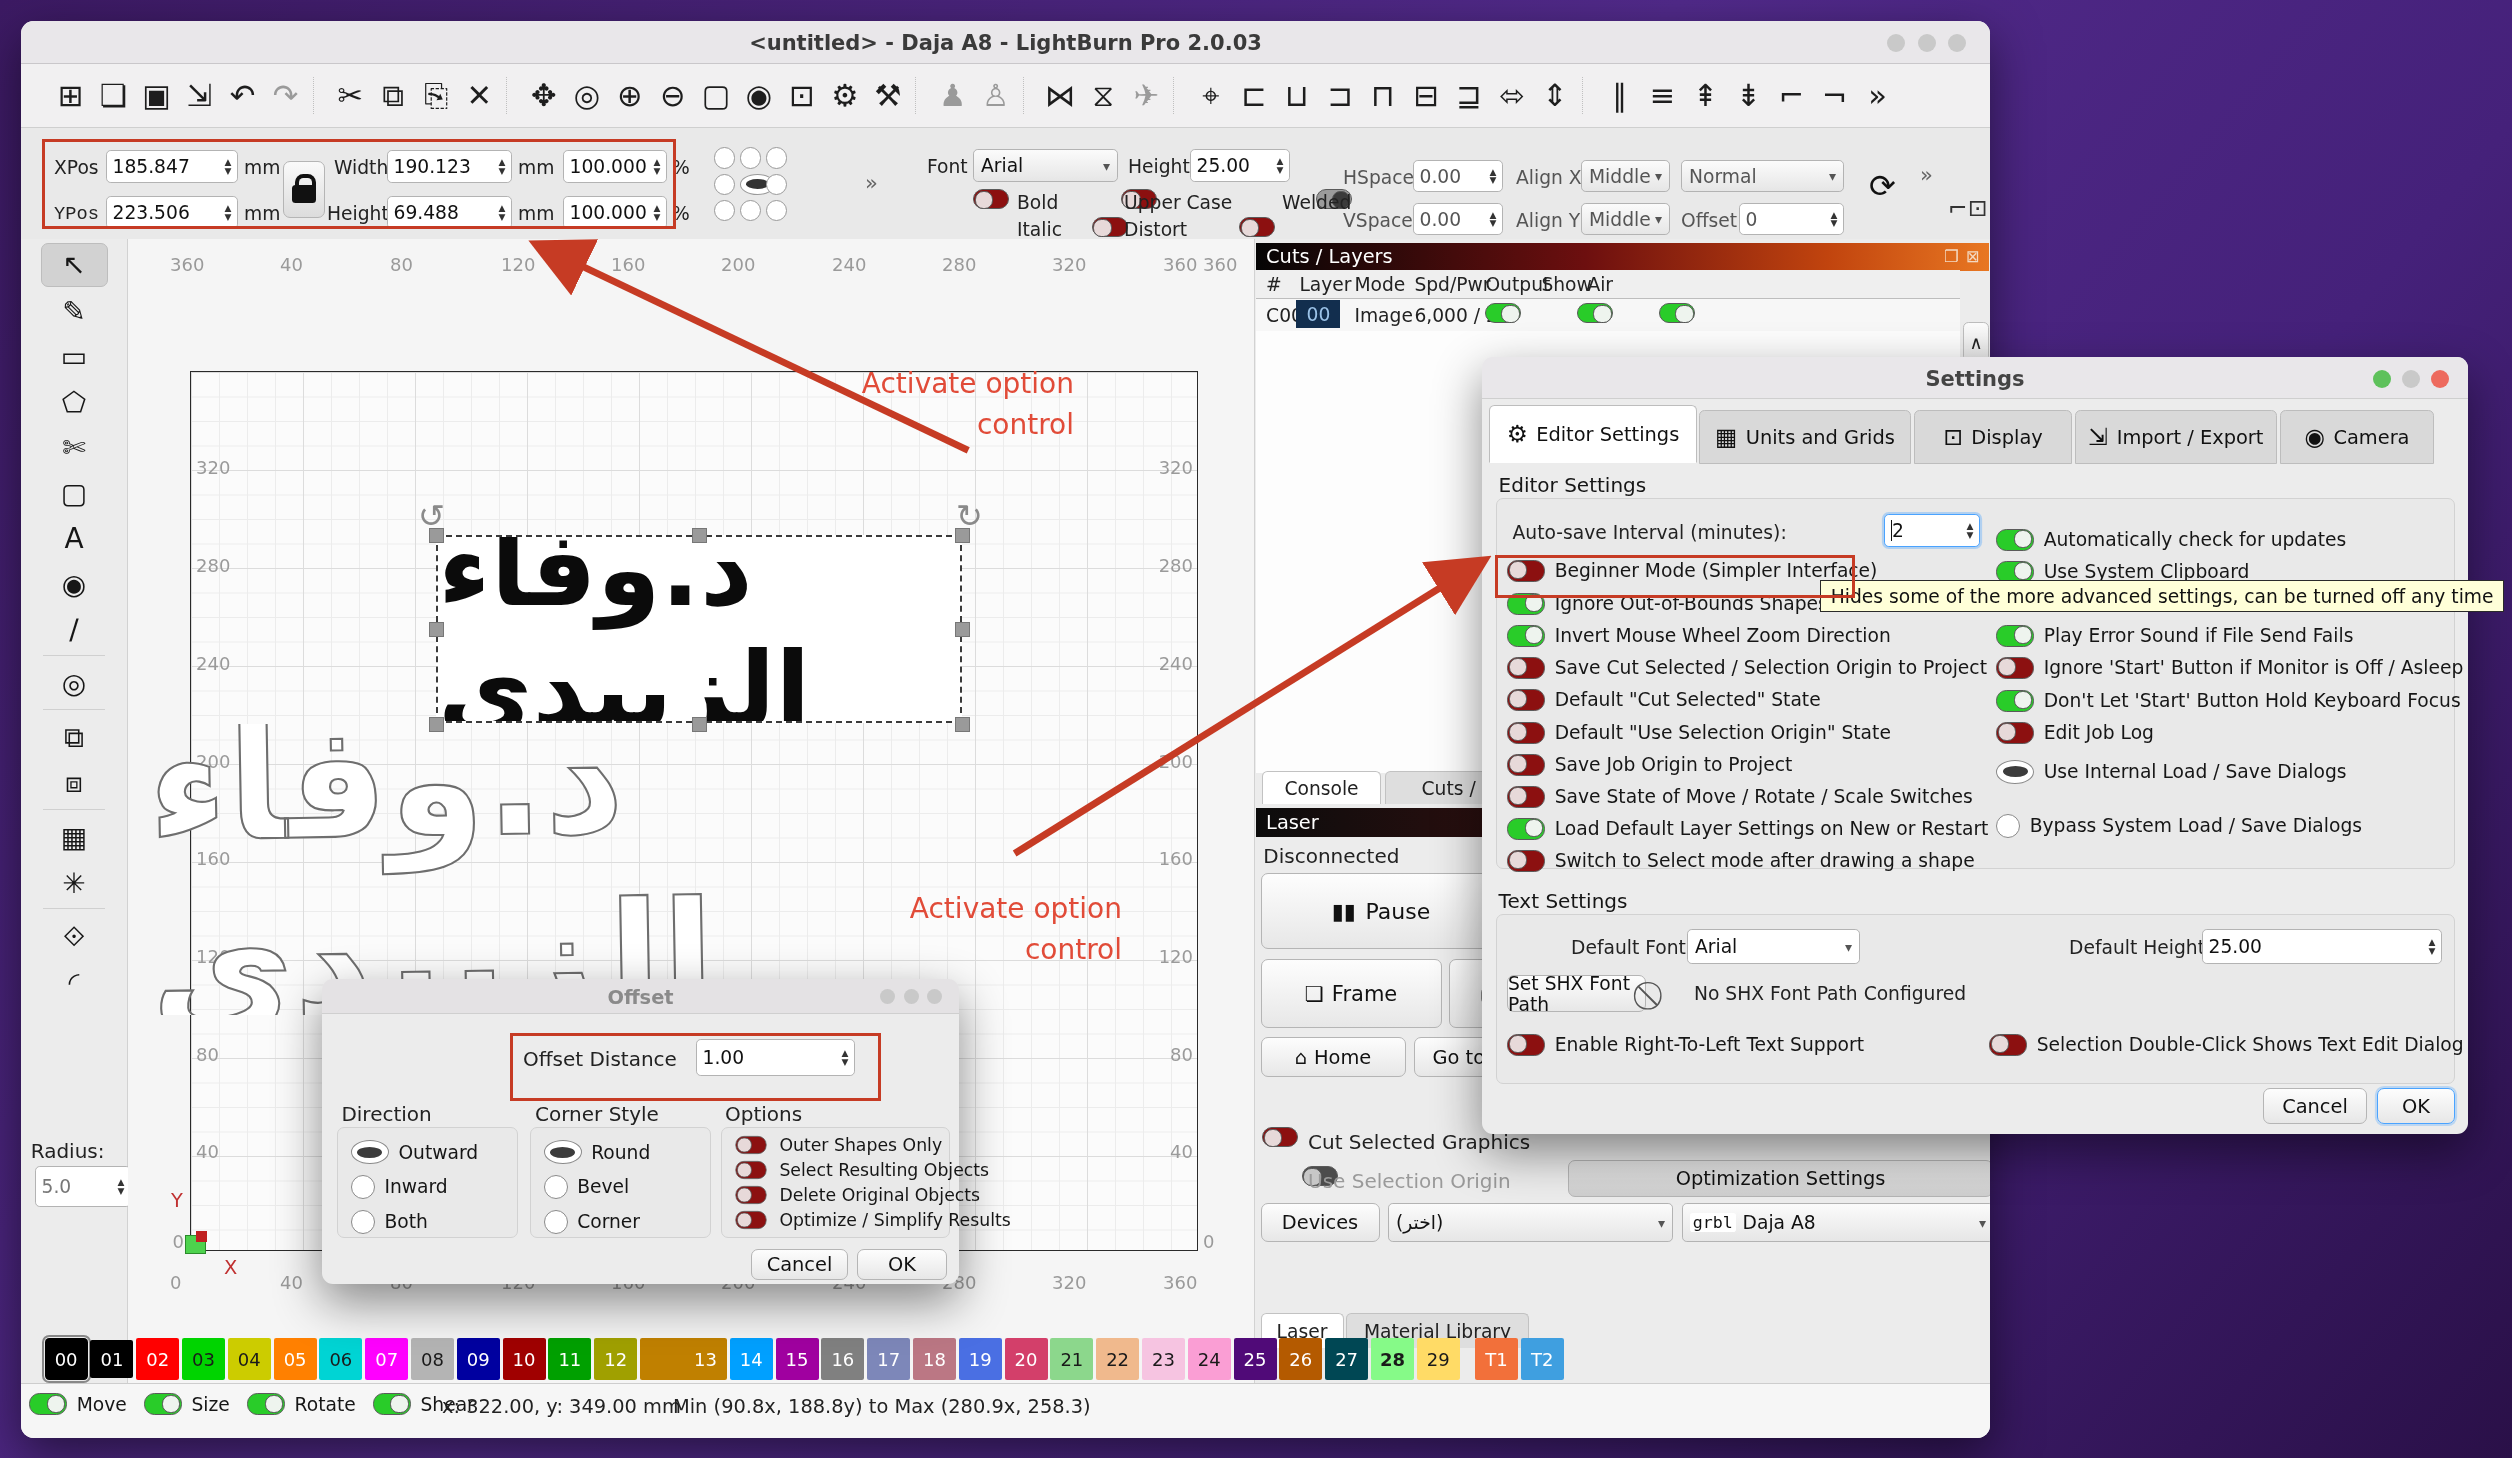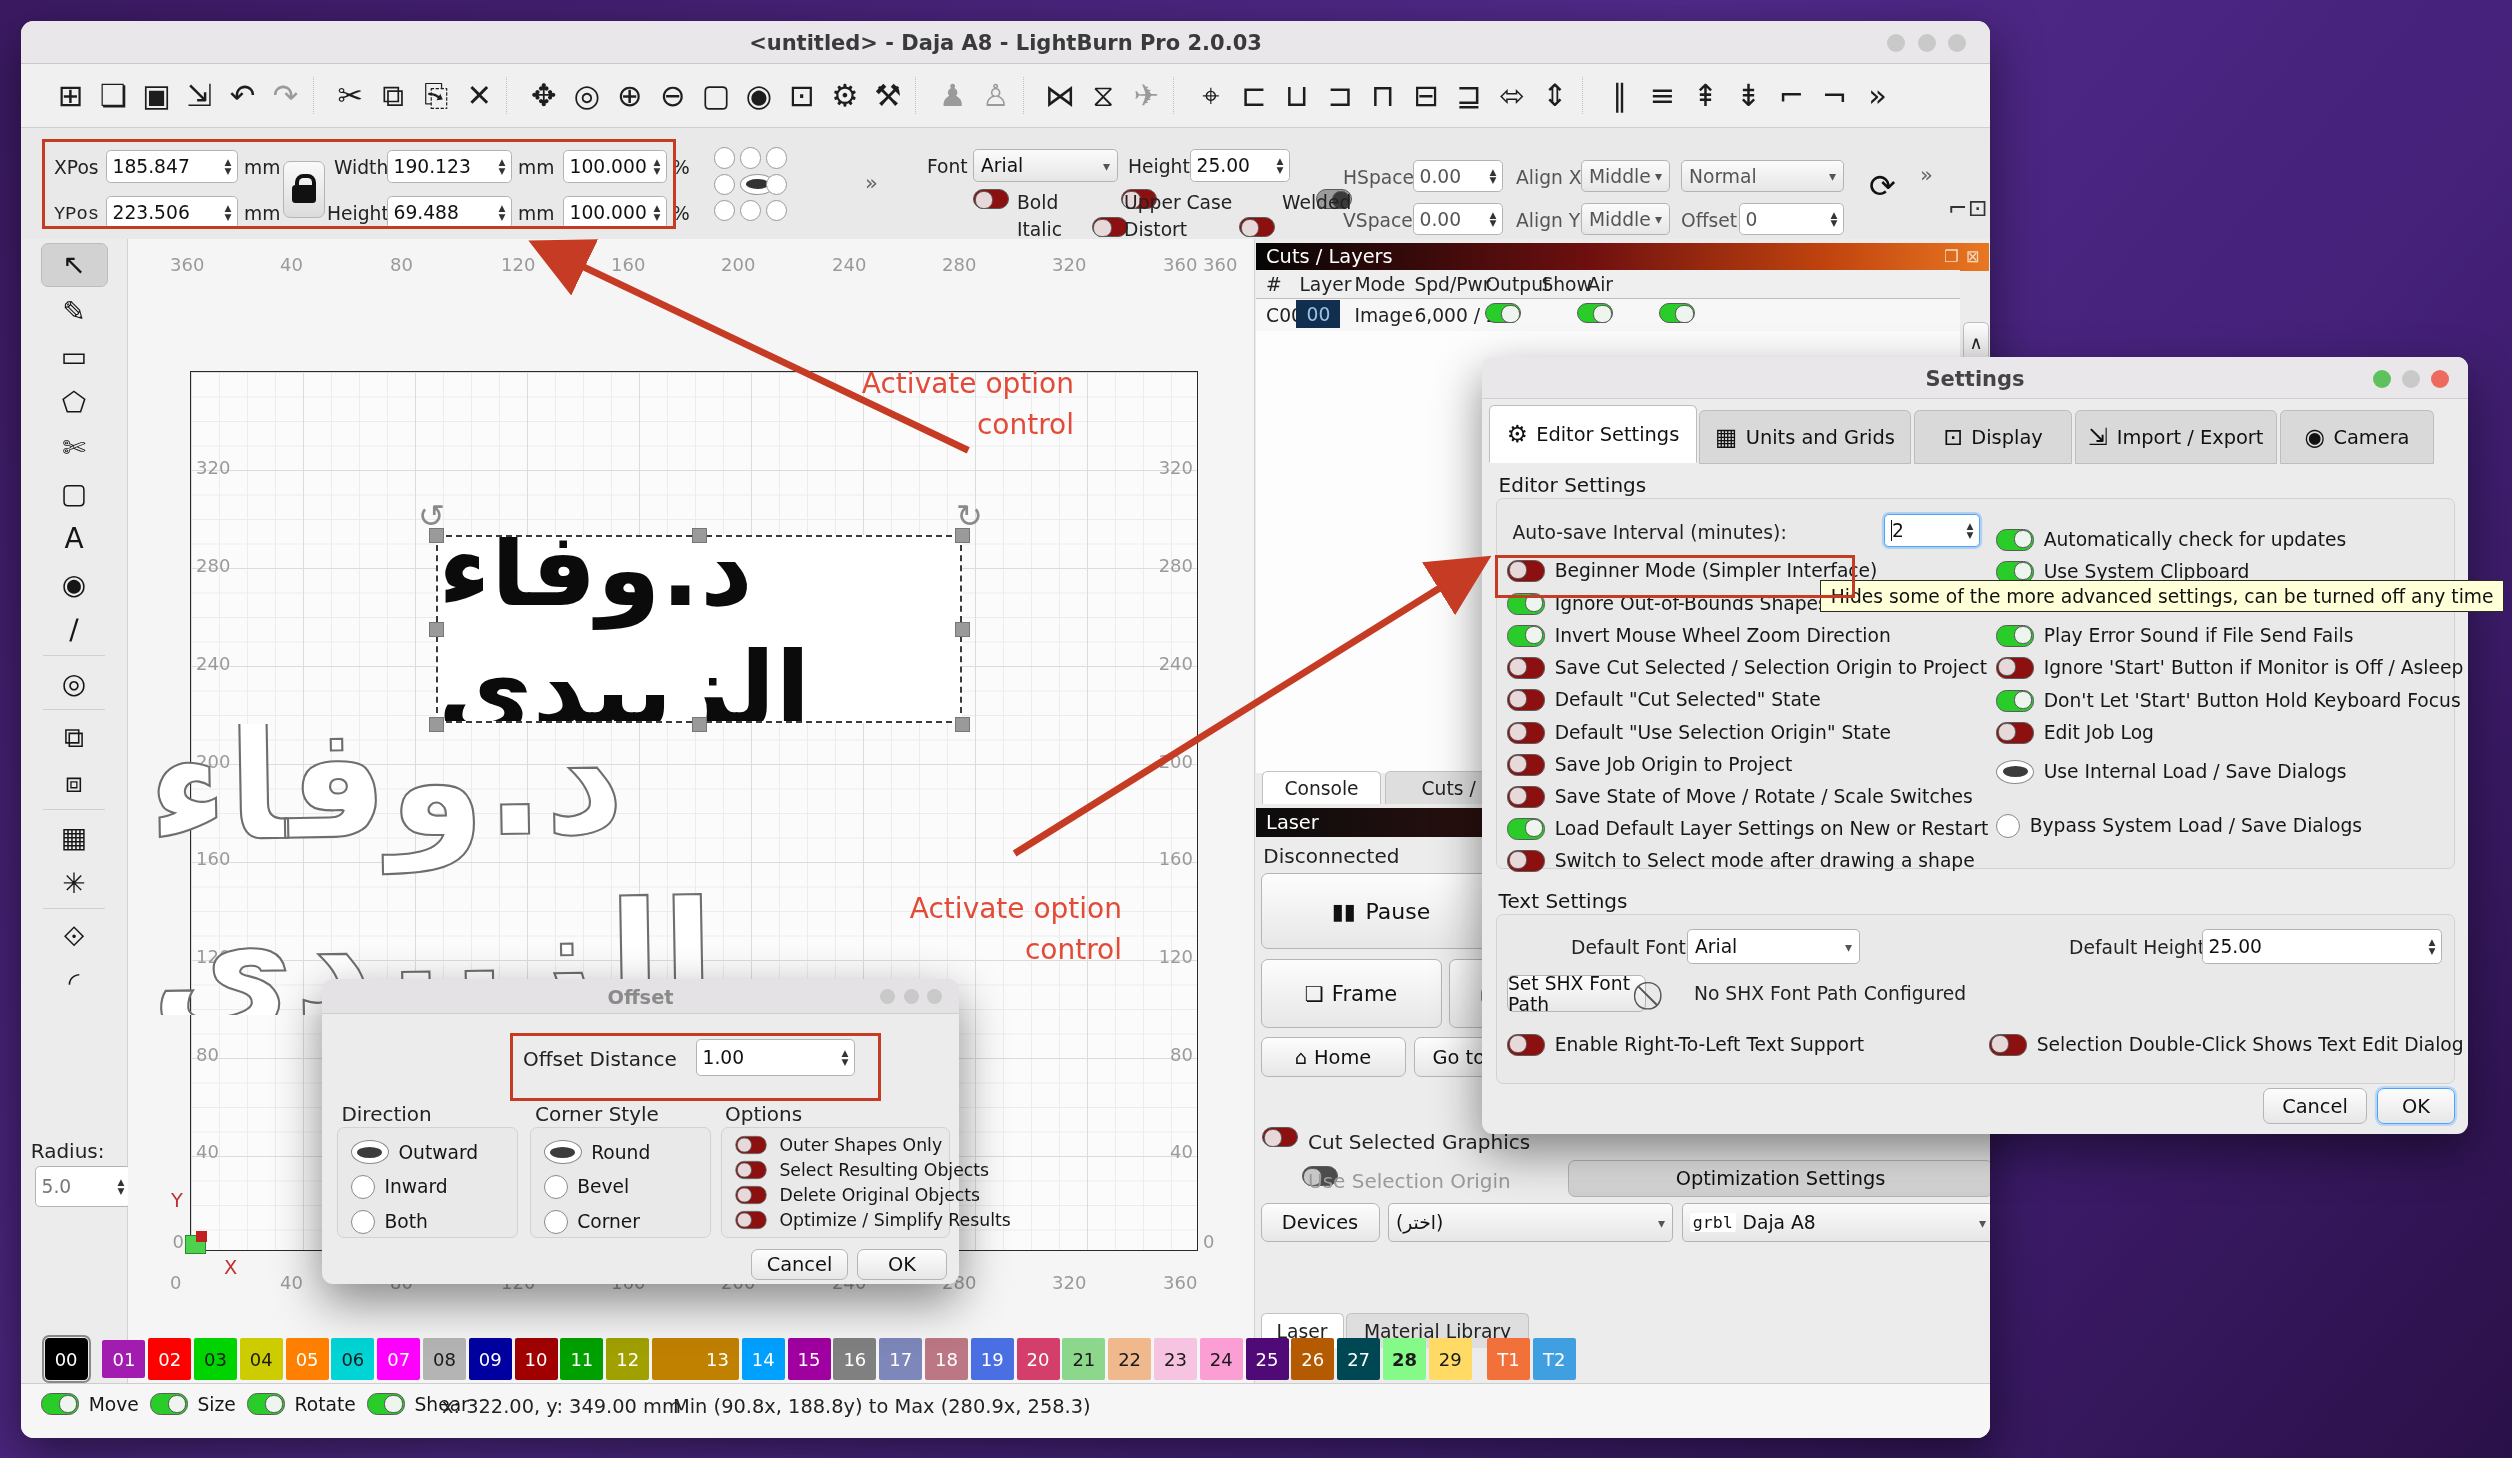--- a/index.html
+++ b/index.html
@@ -425,21 +425,21 @@
     <div class="abs tab act" style="left:5.5px;top:1074px;width:83px;height:35px;">
         <span>Laser</span>
       </div>
     <div class="abs tab" style="left:91px;top:1074px;width:183px;height:35px;">
         <span>Material Library</span>
       </div>
   </div>
 
   <div class="abs" id="palette" style="left:23.6px;top:1316px;height:44px;display:flex;align-items:center;gap:2.8px;">
       <div class="swatch" style="width: 43px; height: 42px; background: rgb(0, 0, 0); color: rgb(255, 255, 255); outline: rgb(136, 136, 136) solid 2.1px; outline-offset: 1.4px; border-radius: 4.2px;">00</div>
-      <div class="swatch" style="width: 43px; height: 38px; background: #a21caf; color: rgb(255, 255, 255); margin-left: 12px;">01</div>
+      <div class="swatch" style="width: 43px; height: 38px; background: #000000; color: rgb(255, 255, 255);">01</div>
       <div class="swatch" style="width: 43px; height: 42px; background: rgb(255, 0, 0); color: rgb(255, 255, 255);">02</div>
       <div class="swatch" style="width: 43px; height: 42px; background: rgb(0, 212, 0); color: rgb(26, 26, 26);">03</div>
       <div class="swatch" style="width: 43px; height: 42px; background: rgb(204, 204, 0); color: rgb(26, 26, 26);">04</div>
       <div class="swatch" style="width: 43px; height: 42px; background: rgb(255, 128, 0); color: rgb(255, 255, 255);">05</div>
       <div class="swatch" style="width: 43px; height: 42px; background: rgb(0, 212, 212); color: rgb(26, 26, 26);">06</div>
       <div class="swatch" style="width: 43px; height: 42px; background: rgb(255, 0, 255); color: rgb(255, 255, 255);">07</div>
       <div class="swatch" style="width: 43px; height: 42px; background: rgb(180, 180, 180); color: rgb(26, 26, 26);">08</div>
       <div class="swatch" style="width: 43px; height: 42px; background: rgb(0, 0, 160); color: rgb(255, 255, 255);">09</div>
       <div class="swatch" style="width: 43px; height: 42px; background: rgb(160, 0, 0); color: rgb(255, 255, 255);">10</div>
       <div class="swatch" style="width: 43px; height: 42px; background: rgb(0, 160, 0); color: rgb(255, 255, 255);">11</div>
@@ -460,21 +460,21 @@
       <div class="swatch" style="width: 43px; height: 42px; background: rgb(180, 90, 0); color: rgb(255, 255, 255);">26</div>
       <div class="swatch" style="width: 43px; height: 42px; background: rgb(0, 71, 84); color: rgb(255, 255, 255);">27</div>
       <div class="swatch" style="width: 43px; height: 42px; background: rgb(134, 250, 136); color: rgb(26, 26, 26); font-weight: bold;">28</div>
       <div class="swatch" style="width: 43px; height: 42px; background: rgb(255, 219, 102); color: rgb(26, 26, 26);">29</div>
       <div style="width: 9.7px; flex: 0 0 auto;"></div>
       <div class="swatch" style="width: 43px; height: 42px; background: rgb(242, 112, 58); color: rgb(255, 255, 255);">T1</div>
       <div class="swatch" style="width: 43px; height: 42px; background: rgb(63, 159, 224); color: rgb(255, 255, 255);">T2</div>
     </div>
 
   <div class="abs" style="left:0;top:1362px;width:100%;height:55px;background:#f6f6f6;border-top:0.7px solid #cdcdcd;">
-    <div id="sb-toggles" style="display:flex;align-items:center;gap:11px;padding-left:20px;height:40px;">
+    <div id="sb-toggles" style="display:flex;align-items:center;gap:17px;padding-left:8px;height:40px;">
         <div class="srow" style="position: static;">
           <div class="tg on">
             <i></i>
           </div>
           <div class="lb">Move</div>
         </div>
         <div class="srow" style="position: static;">
           <div class="tg on">
             <i></i>
           </div>

